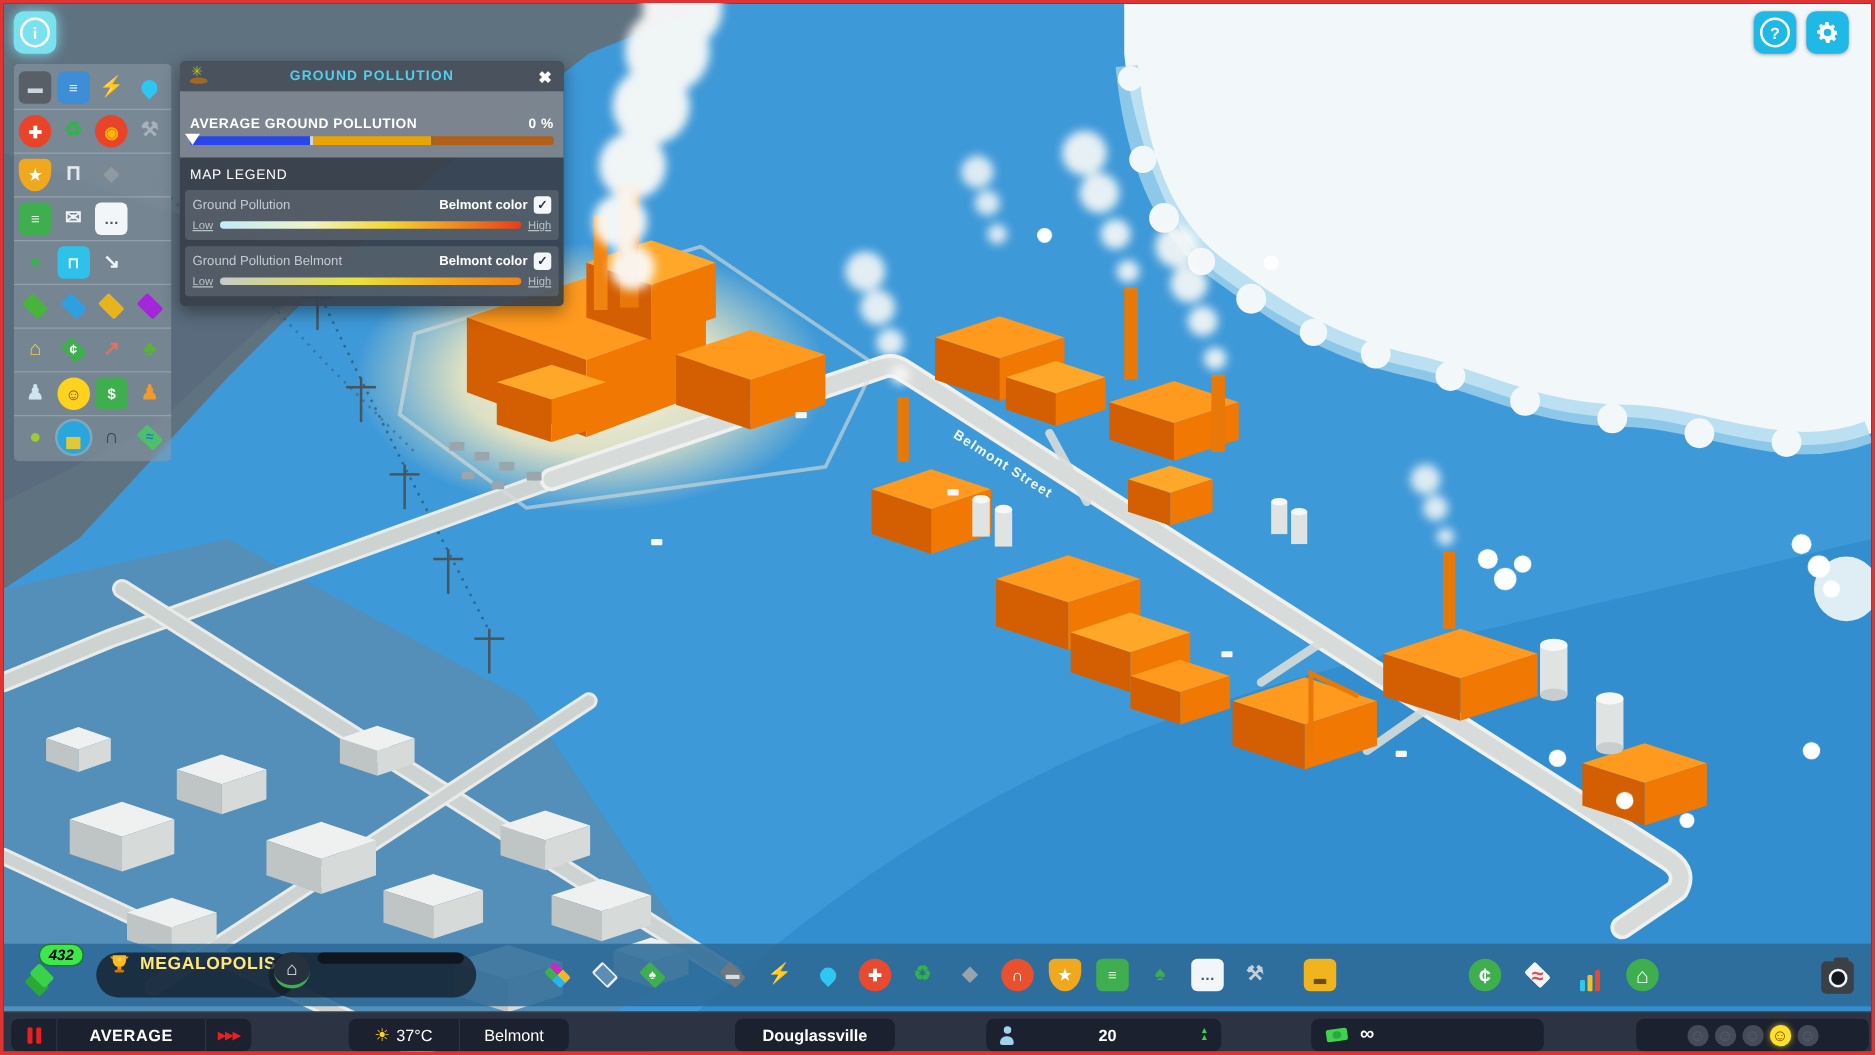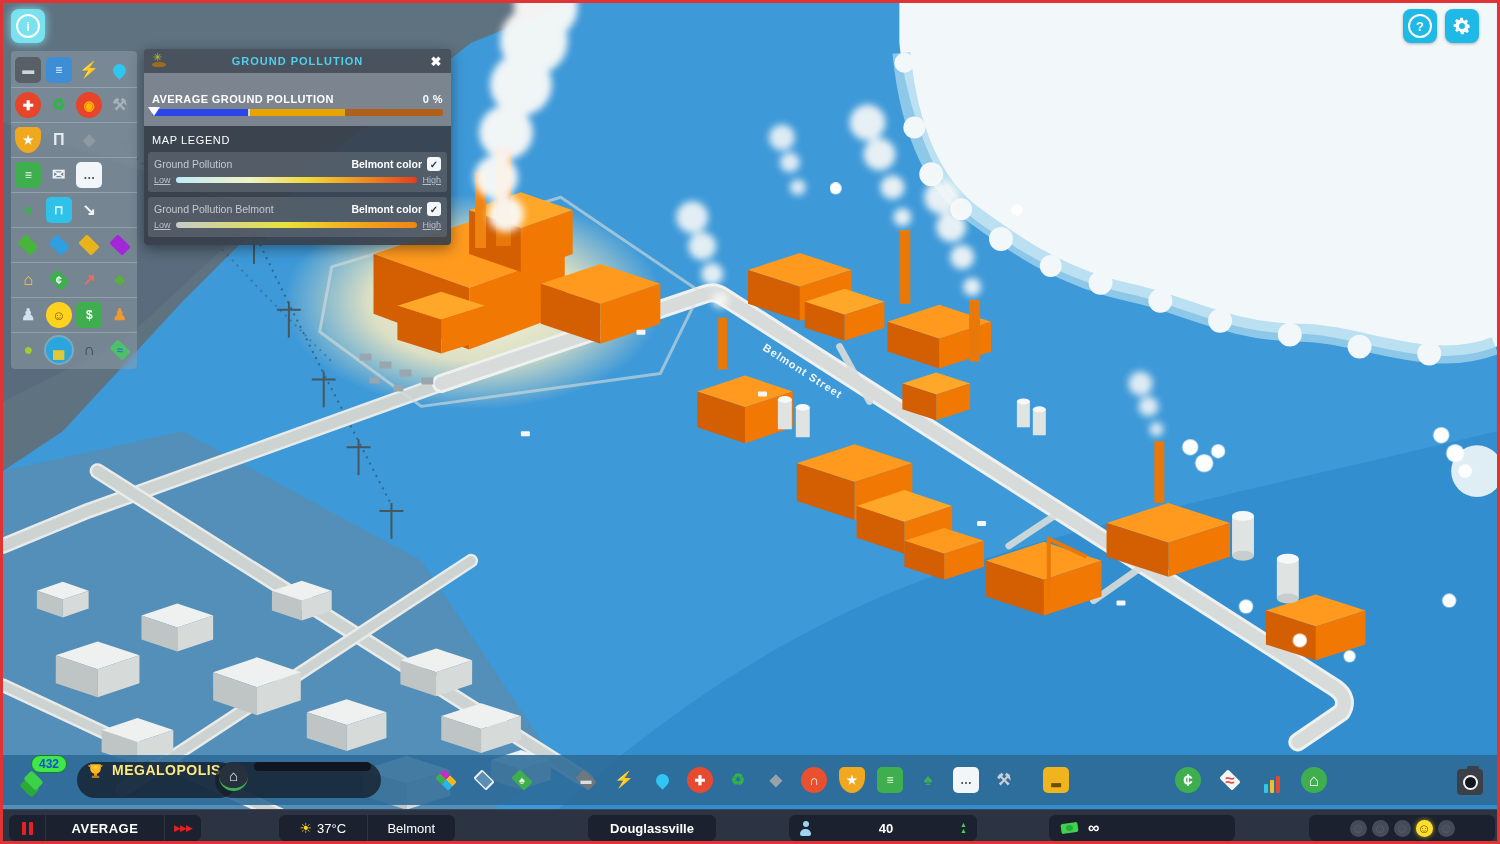--- a/index.html
+++ b/index.html
@@ -83,21 +83,21 @@
   .rail{position:absolute;right:10px;top:576px;display:flex;flex-direction:column;gap:6px;}
 
   
   .toolbar{position:absolute;left:0;right:0;top:752px;height:50px;background:rgba(44,106,150,.88);}
   .toolbar .ico{cursor:pointer;}
   .xp{position:absolute;left:10px;top:4px;width:56px;height:42px;}
   .xp .d1,.xp .d2{position:absolute;width:17px;height:17px;border-radius:3px;transform:rotate(45deg) scaleY(.68);}
   .xp .d1{left:8px;top:20px;background:#2aa838;}
   .xp .d2{left:12px;top:13px;background:#3bd24a;}
   .xp-badge{position:absolute;left:18px;top:-4px;background:#3fe84a;border:1.5px solid #1e7a22;
-    border-radius:9px;padding:1px 7px;font-size:12px;font-weight:bold;color:#1d4ed8;}
+    border-radius:9px;padding:1px 7px;font-size:12px;font-weight:bold;color:#000000;font-style:italic;}
   .pill{position:absolute;top:7px;height:36px;background:rgba(22,30,42,.78);border-radius:18px;
     display:flex;color:#ffe87a;cursor:pointer;}
   .milestone{left:74px;padding:0 16px 0 10px;gap:8px;font-size:14px;font-weight:bold;letter-spacing:.5px;}
   .progress{left:212px;width:152px;padding:0 10px 0 4px;}
   .prog-ico{width:29px;height:29px;border-radius:50%;background:#27313e;display:flex;align-items:center;justify-content:center;
     color:#e8f2f8;font-size:15px;border-bottom:3px solid #3fae4e;box-sizing:border-box;}
   .prog-track{flex:1;height:9px;margin-left:6px;background:#10161f;border-radius:5px;overflow:hidden;}
   .prog-fill{height:100%;background:linear-gradient(90deg,#54e82a 0 9%,#2dc214 9%);border-radius:5px;}
   .tb-group{position:absolute;top:12px;display:flex;gap:12px;}
   .g-zones{left:430px;}
@@ -740,21 +740,21 @@
         <span>37°C</span>
       </span>
       <span class="sb-div"></span>
       <span class="cell">Belmont</span>
     </div>
     <div class="sb-pill sb-city">
       <span>Douglassville</span>
     </div>
     <div class="sb-pill sb-pop">
       <span class="pico"></span>
-      <span class="num">40</span>
+      <span class="num">20</span>
       <span class="up-arrows">
         <span>▲</span>
           <span>▲</span>
       </span>
     </div>
     <div class="sb-pill sb-money">
       <span class="cash"></span>
       <span class="inf">∞</span>
     </div>
     <div class="sb-pill sb-happy">

